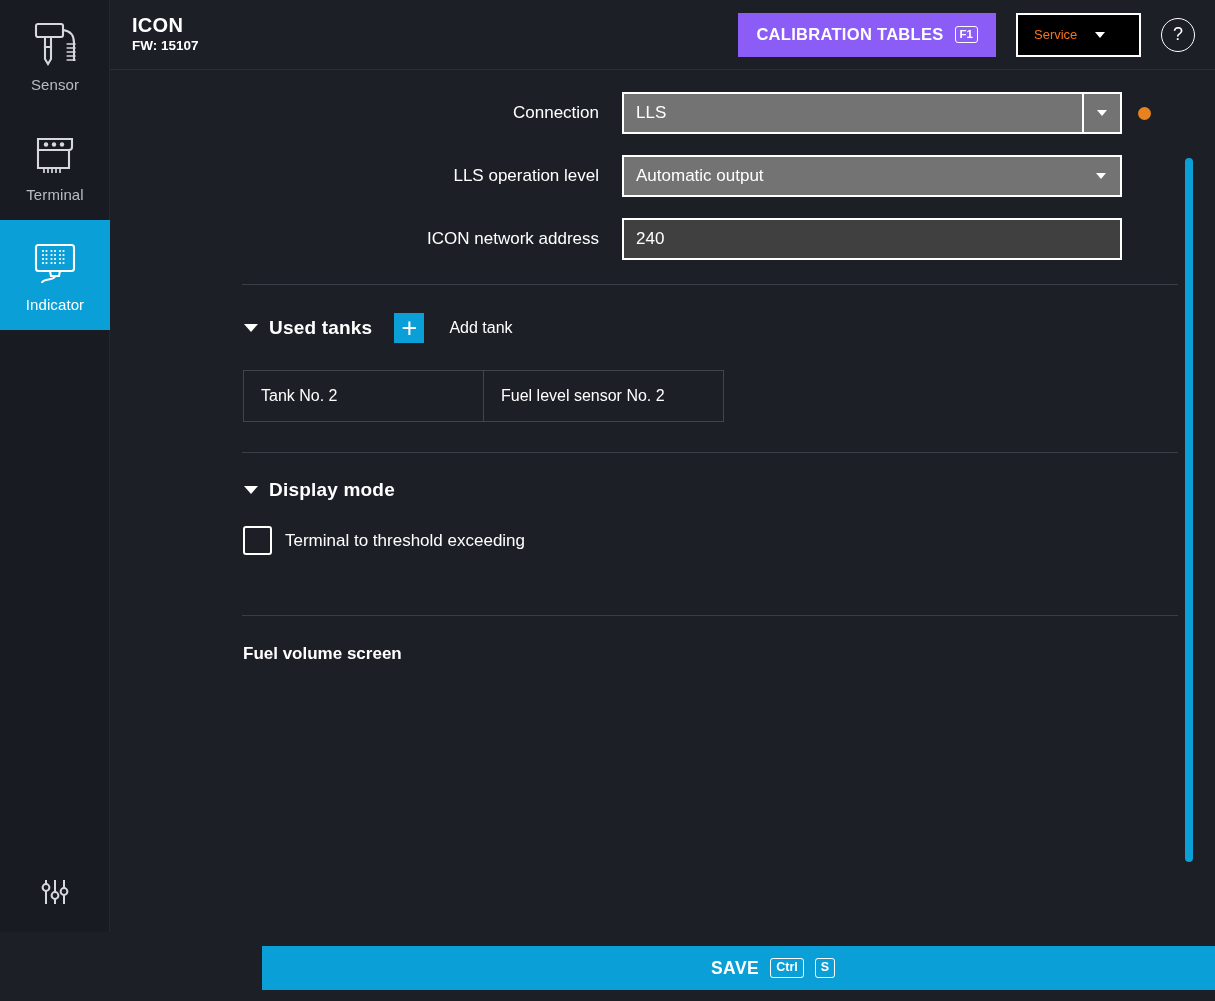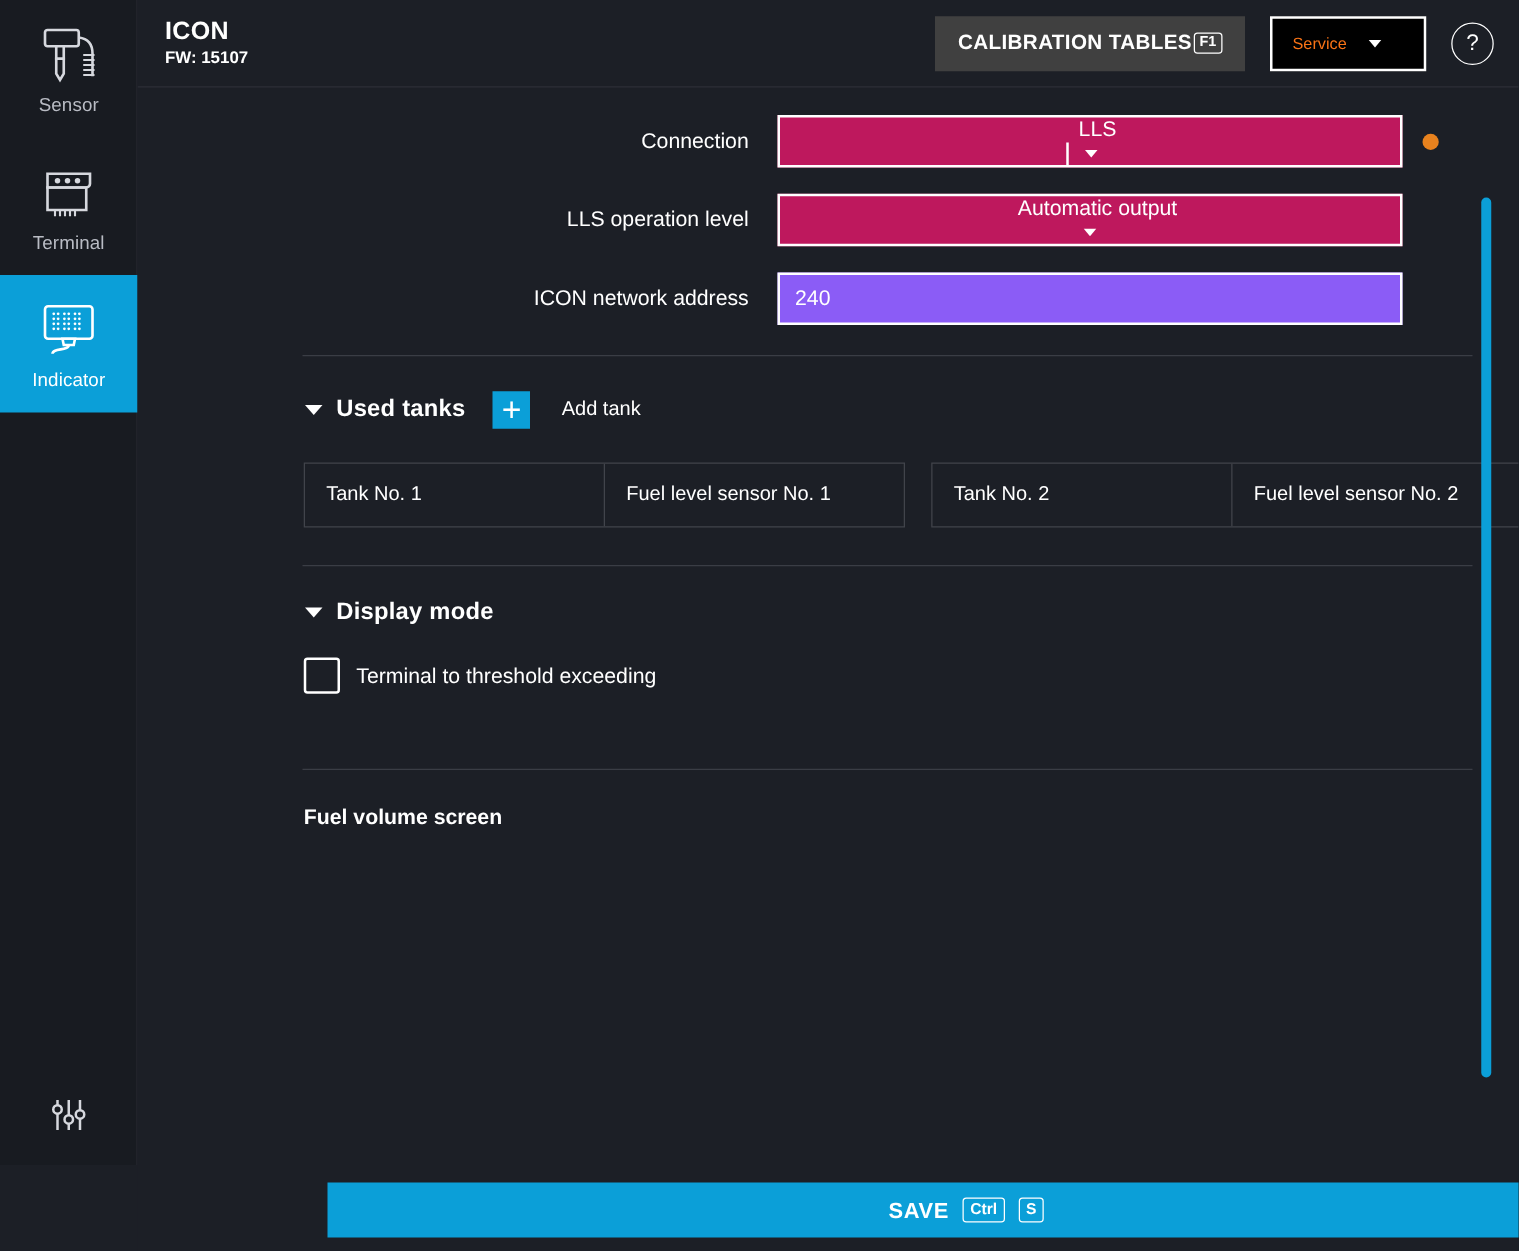--- a/index.html
+++ b/index.html
@@ -103,27 +103,27 @@
     margin-top: 1px;
   }
   #header-actions {
     margin-left: auto;
     display: flex;
     align-items: center;
     gap: 20px;
   }
 
   #calibration-btn {
-    background: #404040;
+    background: #8b5cf6;
     border: none;
     height: 44px;
     padding: 0 18px;
     display: flex;
     align-items: center;
-    gap: 1px;
+    gap: 11px;
     cursor: pointer;
     color: #fff;
     font-family: inherit;
   }
   #calibration-btn .btn-text {
     font-size: 16.5px;
     font-weight: bold;
     letter-spacing: 0.3px;
     color: #ffffff;
   }
@@ -190,27 +190,26 @@
     width: 512px;
     text-align: right;
     padding-right: 23px;
     font-size: 17px;
     color: #ffffff;
   }
   .field-wrap { display: flex; align-items: center; }
   .select-field {
     width: 500px;
     height: 42px;
-    background: #be185d;
+    background: #737373;
     border: 2px solid #ffffff;
     display: flex;
     align-items: center;
     position: relative;
     cursor: pointer;
-    flex-direction: column;
   }
   .select-field .sel-value {
     font-size: 17px;
     color: #ffffff;
     padding-left: 12px;
     flex: 1;
   }
   .select-arrow-box {
     width: 38px;
     height: 100%;
@@ -228,21 +227,21 @@
   }
   .caret-sm {
     width: 0; height: 0;
     border-left: 5px solid transparent;
     border-right: 5px solid transparent;
     border-top: 6px solid #ffffff;
   }
   .text-field {
     width: 500px;
     height: 42px;
-    background: #8b5cf6;
+    background: #404040;
     border: 2px solid #ffffff;
     color: #ffffff;
     font-size: 17px;
     font-family: inherit;
     padding: 0 12px;
     outline: none;
   }
   #status-dot {
     width: 13px; height: 13px;
     border-radius: 50%;
@@ -579,24 +578,20 @@
         <span class="tri-down"></span>
         <span class="section-title">Used tanks</span>
         <button id="add-tank-btn">
           <span class="plus">+</span>
         </button>
         <span id="add-tank-label">Add tank</span>
       </div>
 
       <div id="tanks-row">
         <div class="tank-card">
-          <div class="tank-cell no">Tank No. 1</div>
-          <div class="tank-cell sensor">Fuel level sensor No. 1</div>
-        </div>
-        <div class="tank-card">
           <div class="tank-cell no">Tank No. 2</div>
           <div class="tank-cell sensor">Fuel level sensor No. 2</div>
         </div>
       </div>
 
       <div class="divider" style="margin-top:30px;"></div>
 
       <div class="section-head" style="margin-top:26px;">
         <span class="tri-down"></span>
         <span class="section-title">Display mode</span>

